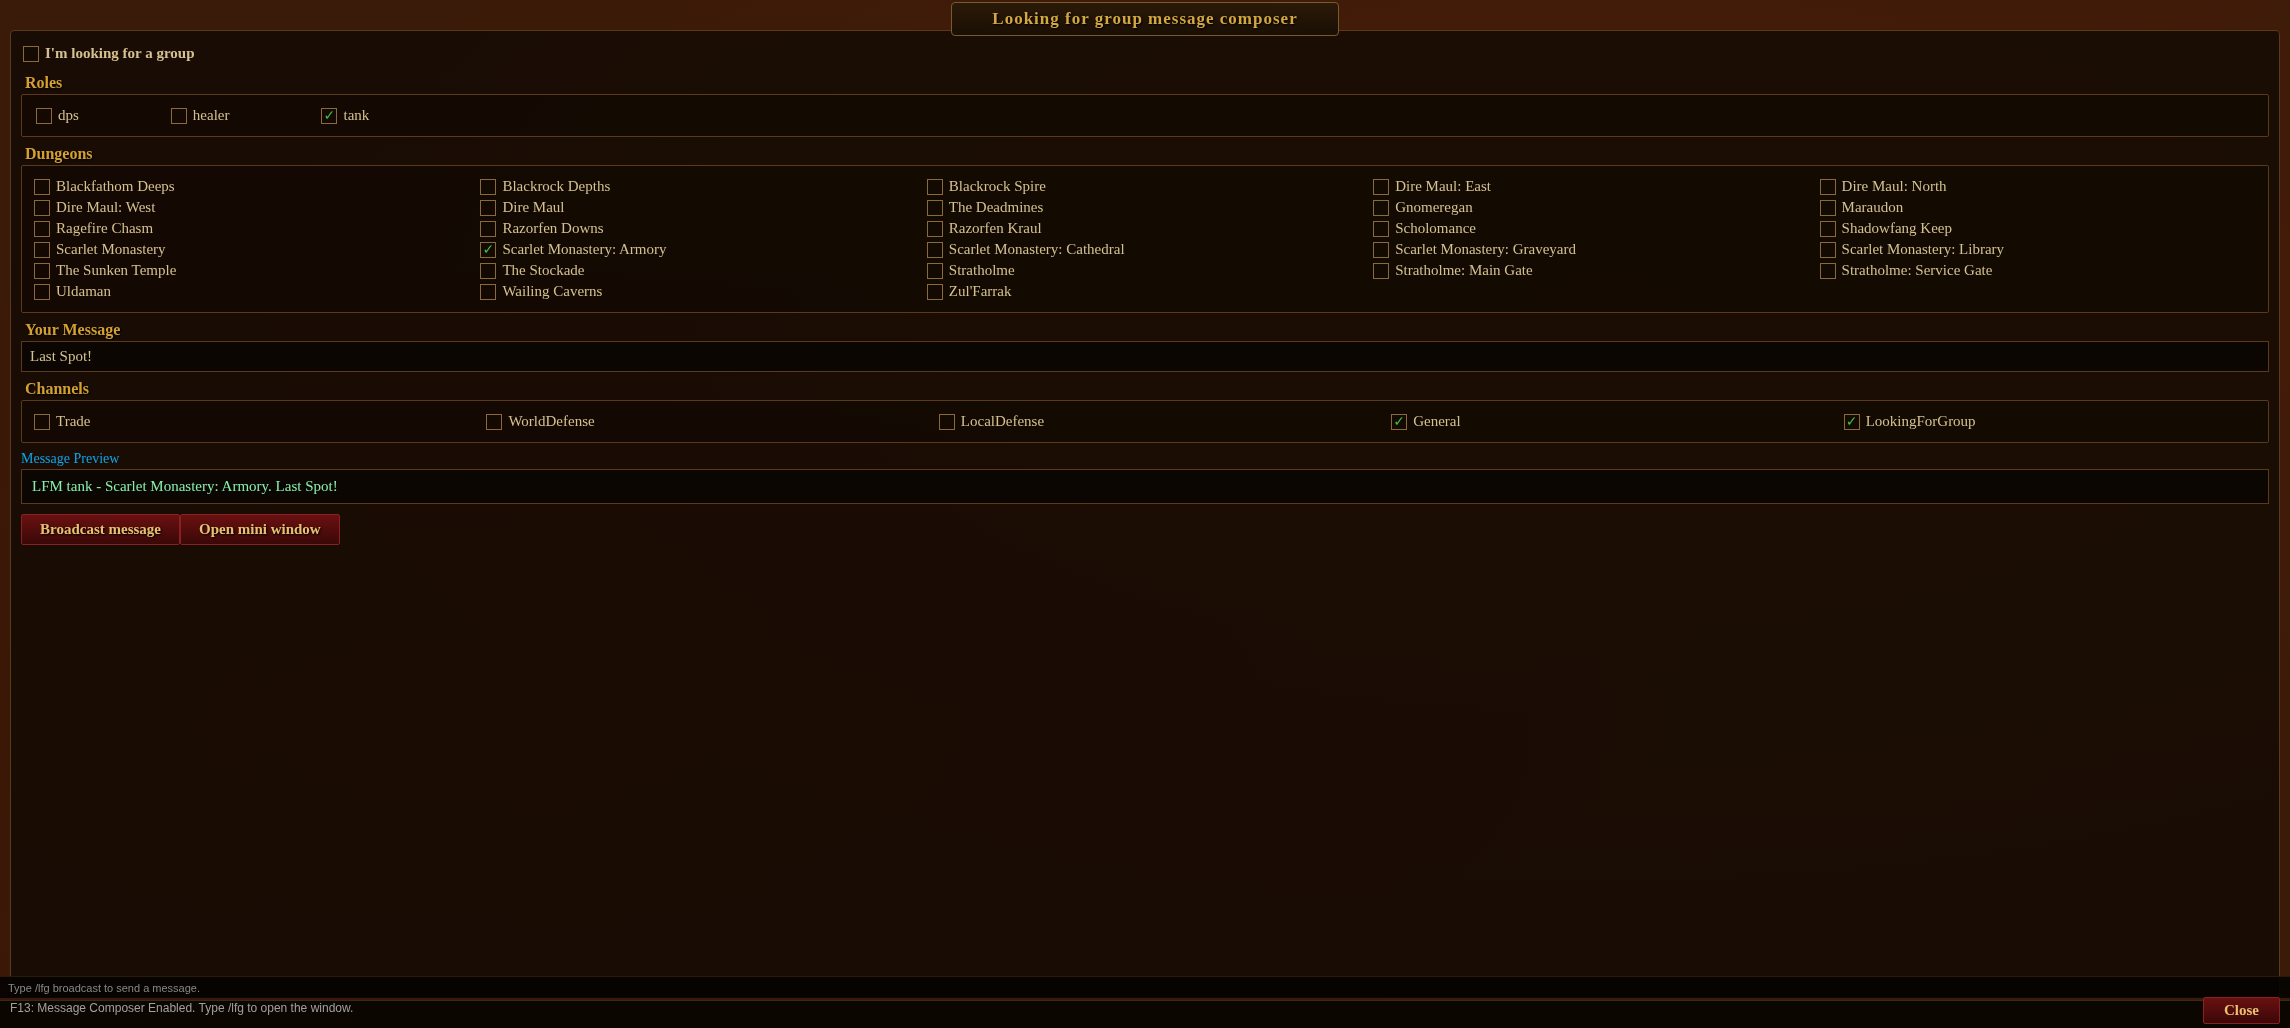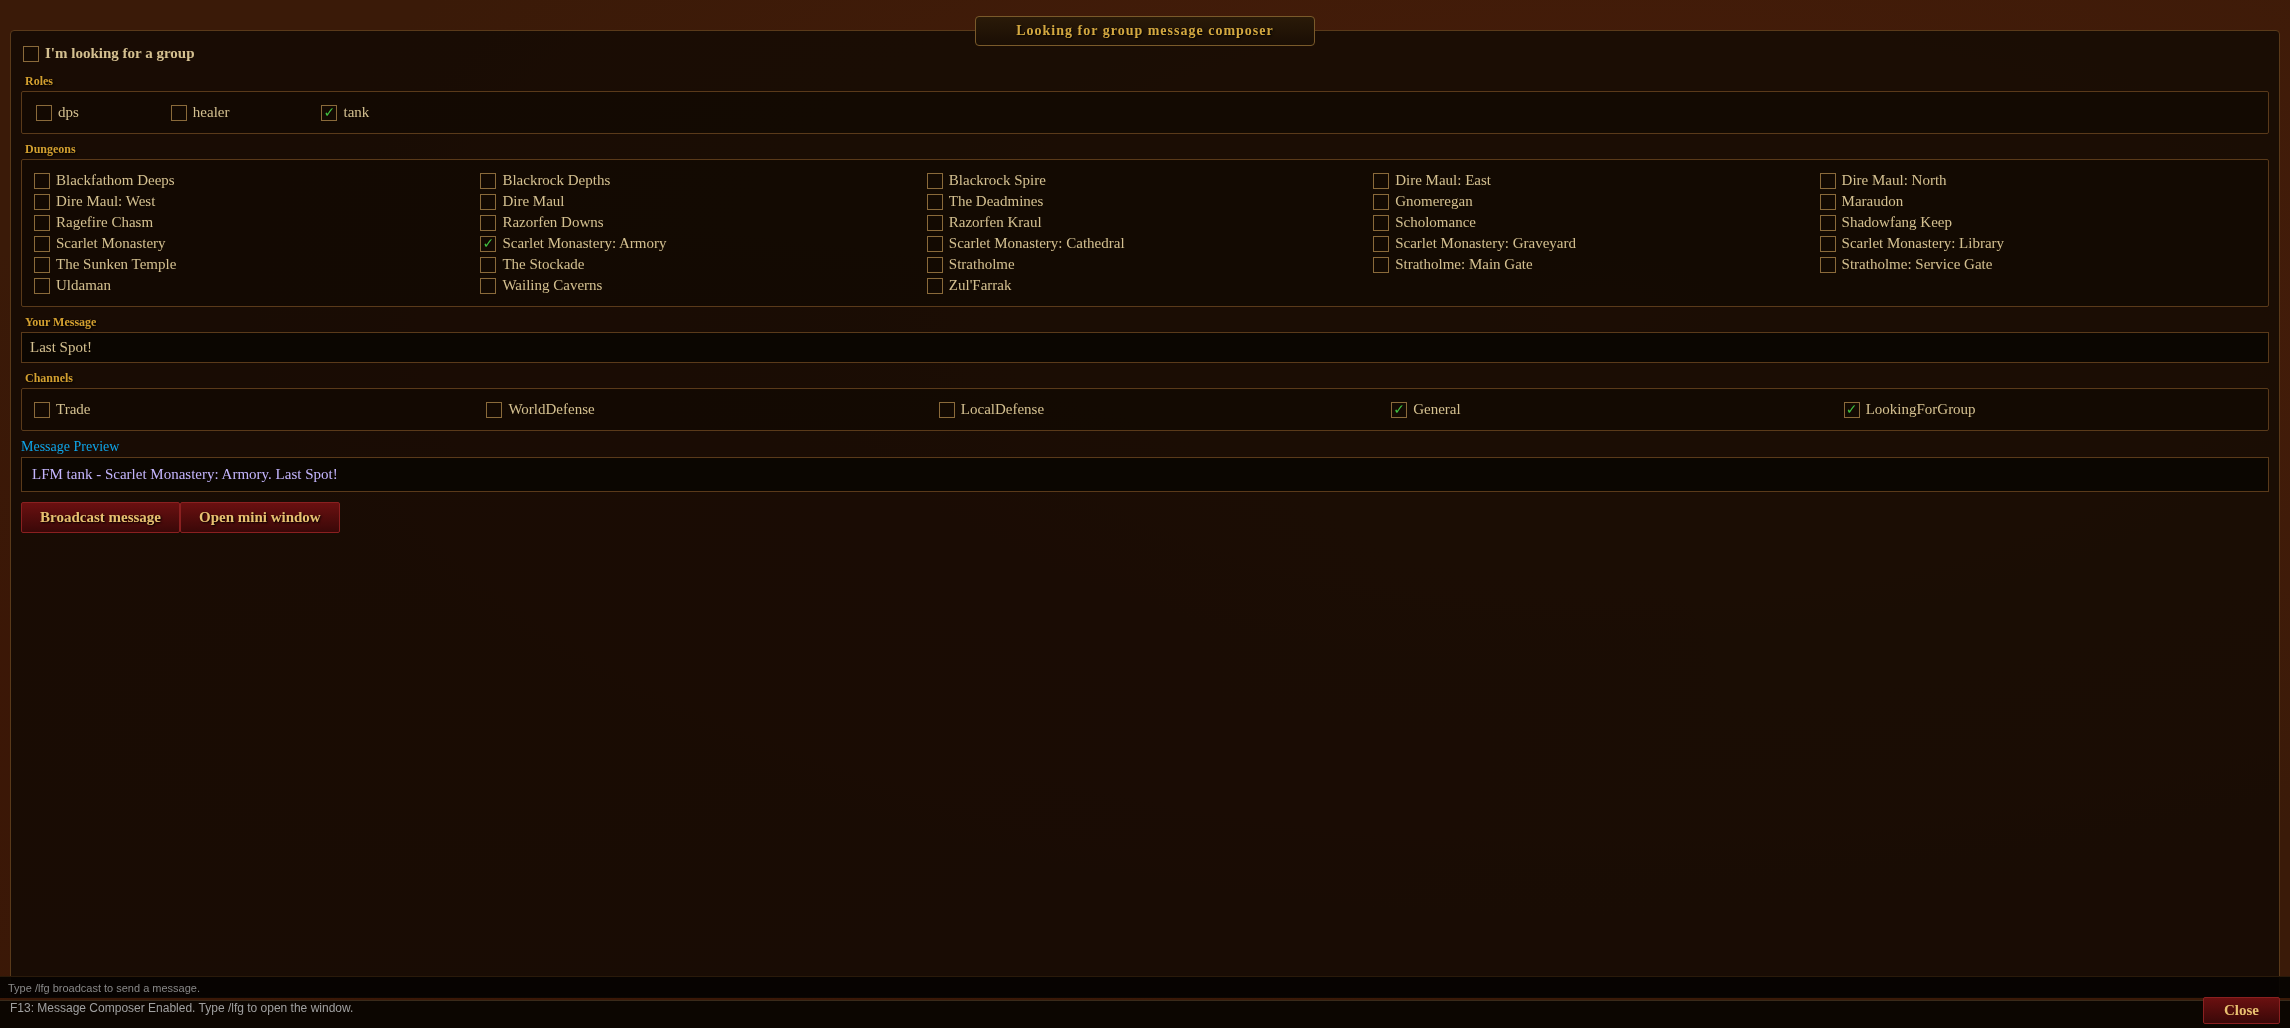--- a/index.html
+++ b/index.html
@@ -30,27 +30,27 @@
       bottom: 0;
       z-index: 10;
       display: flex;
       flex-direction: column;
       align-items: center;
     }
 
     
     .title-bar {
       position: relative;
-      top: 16px;
+      top: 2px;
       background: linear-gradient(to bottom, #2a1a08, #1a0e04);
       border: 1px solid #7a5a2a;
       border-radius: 4px;
       padding: 6px 40px;
       color: #d4a840;
-      font-size: 14px;
+      font-size: 17px;
       font-weight: bold;
       letter-spacing: 1px;
       text-shadow: 1px 1px 2px #000;
       z-index: 20;
     }
 
     
     .dialog {
       position: absolute;
       top: 30px;
@@ -76,21 +76,21 @@
 
     .lfg-row label {
       color: #d4c090;
       font-size: 15px;
       font-weight: bold;
     }
 
     
     .section-header {
       color: #d4a030;
-      font-size: 12px;
+      font-size: 16px;
       font-weight: bold;
       padding: 2px 4px;
       text-shadow: 1px 1px 2px #000;
     }
 
     
     .section-box {
       border: 1px solid #5a3a1a;
       background: rgba(15, 8, 2, 0.6);
       border-radius: 2px;
@@ -165,21 +165,21 @@
     
     .preview-label {
       color: #0ea5e9;
       font-size: 14px;
       padding: 2px 0;
     }
 
     .preview-box {
       background: rgba(10, 5, 1, 0.9);
       border: 1px solid #5a3a1a;
-      color: #c4b5fd;
+      color: #86efac;
       font-size: 15px;
       padding: 8px 10px;
       width: 100%;
     }
 
     
     .buttons-row {
       display: flex;
       margin-top: 4px;
     }

